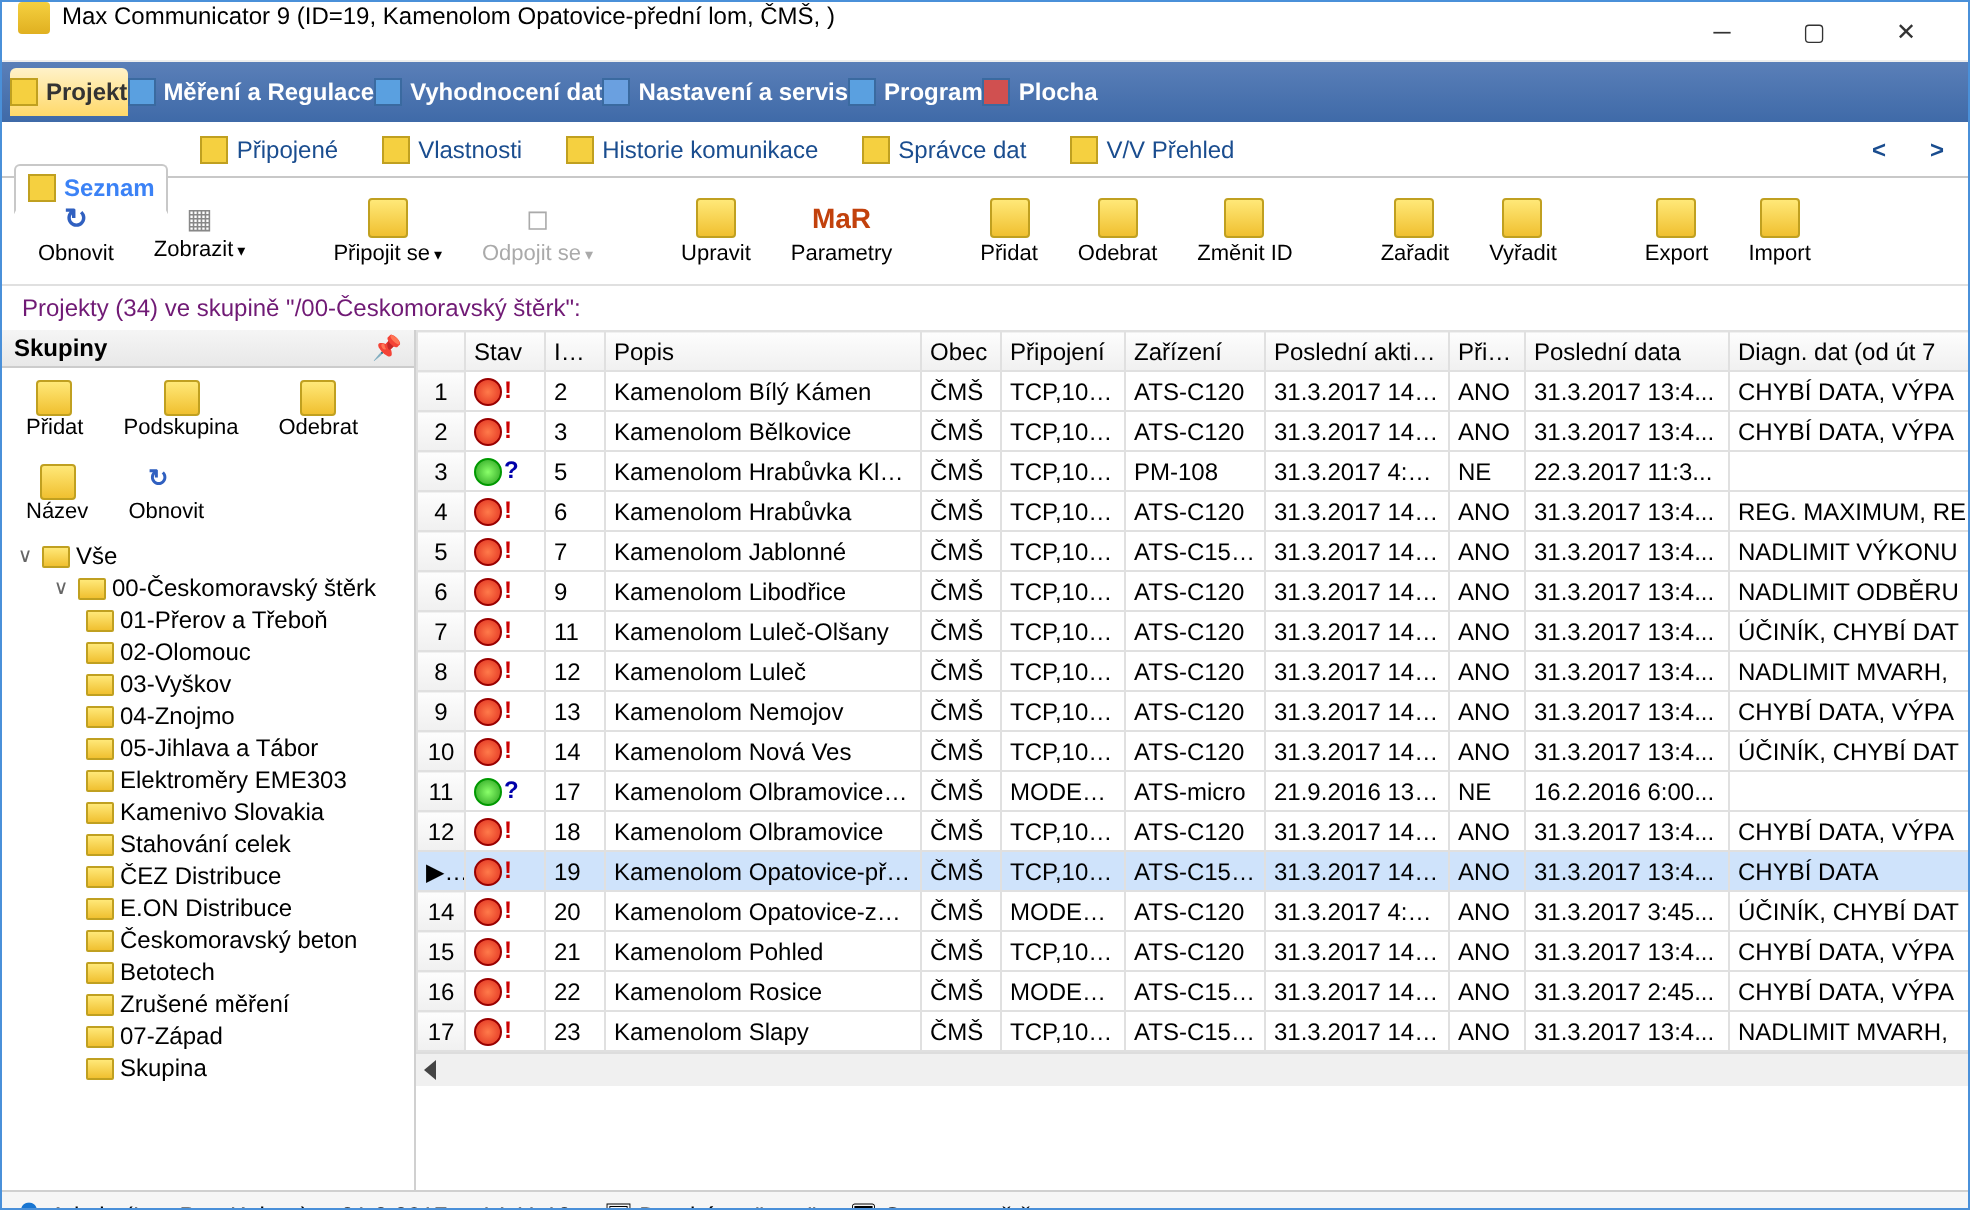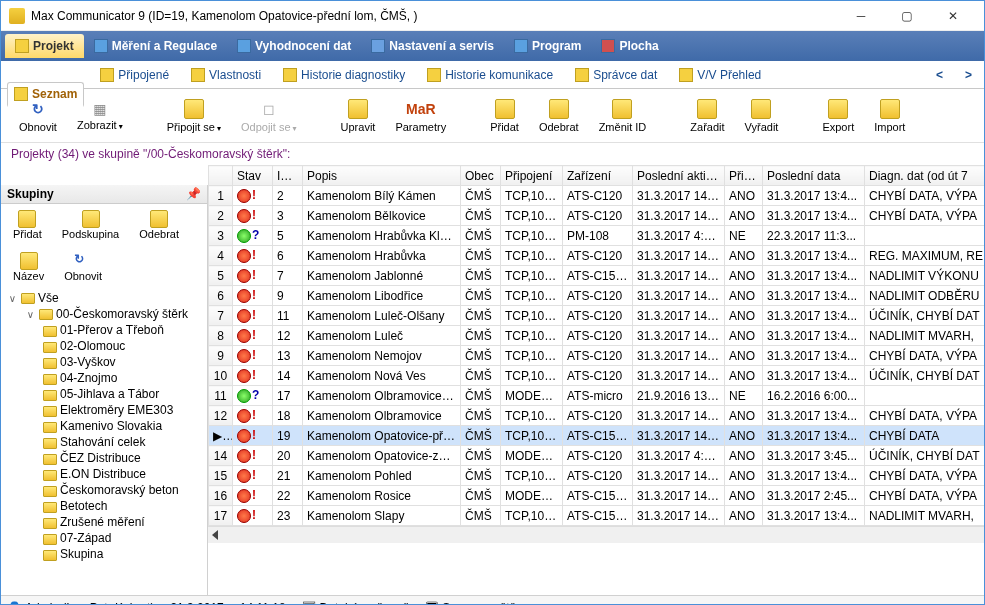--- a/index.html
+++ b/index.html
@@ -1,65 +1,65 @@
 <!DOCTYPE html>
 <html><head>
 <meta charset="utf-8">
 <style>
   * { box-sizing: border-box; font-family: "Segoe UI", Tahoma, sans-serif; font-size: 12px; }
   body { margin: 0; background: #fff; width: 985px; height: 605px; overflow: hidden; border: 1px solid #4a90d9; }
   
-  .titlebar { height: 30px; background: #fff; display: flex; align-items: center; padding: 0 8px; border-bottom: 1px solid #eee; }
+  .titlebar { height: 30px; background: #fff; display: flex; padding: 0 8px; border-bottom: 1px solid #eee; }
   .titlebar .icon { width: 16px; height: 16px; background: linear-gradient(#f5d040, #e0b020); margin-right: 6px; border-radius: 2px; }
   .titlebar .title { flex: 1; color: #000; }
   .titlebar .winbtn { width: 46px; height: 30px; display: flex; align-items: center; justify-content: center; color: #333; }
   
   .menubar { height: 30px; background: linear-gradient(#5a7fb8, #3f6aa8); display: flex; align-items: center; color: #fff; padding: 0 4px; }
-  .menubar .mitem { display: flex; align-items: center; padding: 5px 10px; gap: 4px; font-weight: bold; }
+  .menubar .mitem { display: flex; align-items: center; padding: 5px 0; gap: 4px; font-weight: bold; }
   .menubar .mitem.active { background: linear-gradient(#fff2c9, #ffd96a); color: #333; border-radius: 3px 3px 0 0; }
   .menubar .micon { width: 14px; height: 14px; background: #6aa0e0; border: 1px solid #3a6aa0; }
   .menubar .micon.y { background: #f5d040; border-color: #c0a020; }
   .menubar .micon.b { background: #5aa0e0; }
   .menubar .micon.r { background: #d05050; }
   
   .tabbar { height: 28px; border-bottom: 1px solid #c8c8c8; display: flex; align-items: center; padding: 0 6px; gap: 10px; }
   .tabbar .tab { display: flex; align-items: center; gap: 4px; padding: 4px 6px; color: #1a4d8f; }
-  .tabbar .tab.active { border: 1px solid #c8c8c8; border-bottom: 2px solid #fff; border-radius: 3px 3px 0 0; margin-bottom: -1px; background: #fff; color: #a16207; font-weight: bold; margin-top: 39px; }
+  .tabbar .tab.active { border: 1px solid #c8c8c8; border-bottom: 2px solid #fff; border-radius: 3px 3px 0 0; margin-bottom: -1px; background: #fff; color: #3b82f6; font-weight: bold; margin-top: 39px; }
   .tabbar .ticon { width: 14px; height: 14px; background: #f5d040; border: 1px solid #c0a020; }
   .tabbar .spacer { flex: 1; }
   .tabbar .nav { color: #1a4d8f; font-weight: bold; padding: 0 6px; }
   
   .toolbar { height: 54px; display: flex; align-items: center; padding: 0 8px; gap: 0; border-bottom: 1px solid #e0e0e0; }
   .toolbar .tbtn { display: flex; flex-direction: column; align-items: center; gap: 2px; padding: 2px 10px; }
   .toolbar .tbtn .ic { width: 20px; height: 20px; display: flex; align-items: center; justify-content: center; font-size: 14px; }
   .toolbar .tbtn .lbl { font-size: 11px; }
   .toolbar .tbtn.disabled { color: #aaa; }
   .toolbar .sep { width: 24px; }
   .toolbar .dd::after { content: "▾"; font-size: 8px; margin-left: 2px; }
   .ic.yellow { background: linear-gradient(#ffe878, #f0c030); border: 1px solid #c0a020; border-radius: 2px; }
   .ic.refresh::before { content: "↻"; color: #3060c0; font-weight: bold; }
   .ic.grid::before { content: "▦"; color: #888; }
   
   .proj-label { padding: 4px 10px; color: #701a75; }
   
   .main { display: flex; height: 430px; }
   
-  .sidepanel { width: 207px; border-right: 1px solid #d0d0d0; display: flex; flex-direction: column; margin-top: 20px; }
+  .sidepanel { width: 207px; border-right: 1px solid #d0d0d0; display: flex; flex-direction: column; }
   .sidehead { background: linear-gradient(#f5f5f5,#e8e8e8); padding: 2px 6px; font-weight: bold; display: flex; align-items: center; border-bottom: 1px solid #ccc; }
   .sidehead .pin { margin-left: auto; }
   .sidetool { display: flex; padding: 4px; gap: 4px; flex-wrap: wrap; }
   .sidetool .sbtn { display: flex; flex-direction: column; align-items: center; padding: 2px 8px; }
   .sidetool .sbtn .ic { width: 18px; height: 18px; }
   .sidetool .sbtn .lbl { font-size: 11px; }
   .tree { flex: 1; overflow: auto; padding: 2px 2px; }
   .tree .tv { padding: 1px 0 1px 4px; display: flex; align-items: center; gap: 3px; white-space: nowrap; }
   .tree .tv .tw { width: 11px; text-align: center; color: #666; font-size: 10px; }
   .tree .tv .fld { width: 14px; height: 11px; background: linear-gradient(#ffe878,#f0c030); border: 1px solid #c0a020; border-radius: 1px; }
   .tree .tv.lvl1 { padding-left: 22px; }
-  .tree .tv.lvl2 { padding-left: 40px; align-items: flex-end; }
+  .tree .tv.lvl2 { padding-left: 40px; }
   
   .grid { flex: 1; overflow: auto; }
   .grid table { border-collapse: collapse; width: 100%; table-layout: fixed; }
   .grid th, .grid td { border: 1px solid #e0e0e0; padding: 2px 4px; text-align: left; overflow: hidden; white-space: nowrap; text-overflow: ellipsis; height: 20px; }
   .grid th { background: linear-gradient(#fdfdfd,#f0f0f0); font-weight: normal; position: sticky; top: 0; }
   .grid td.rowhdr { background: linear-gradient(#fdfdfd,#f0f0f0); text-align: center; }
   .grid tr.sel td { background: #cfe3fb; }
   .grid tr.sel td.rowhdr { background: #cfe3fb; }
   
   .face { display:inline-block; width:14px; height:14px; border-radius:50%; border:1px solid #900; position:relative; vertical-align:middle;}
@@ -122,24 +122,20 @@
       <span class="ticon"></span>
       <span>Seznam</span>
     </div>
   <div class="tab">
       <span class="ticon"></span>
       <span>Připojené</span>
     </div>
   <div class="tab">
       <span class="ticon"></span>
       <span>Vlastnosti</span>
-    </div>
-  <div class="tab">
-      <span class="ticon"></span>
-      <span>Historie diagnostiky</span>
     </div>
   <div class="tab">
       <span class="ticon"></span>
       <span>Historie komunikace</span>
     </div>
   <div class="tab">
       <span class="ticon"></span>
       <span>Správce dat</span>
     </div>
   <div class="tab">

